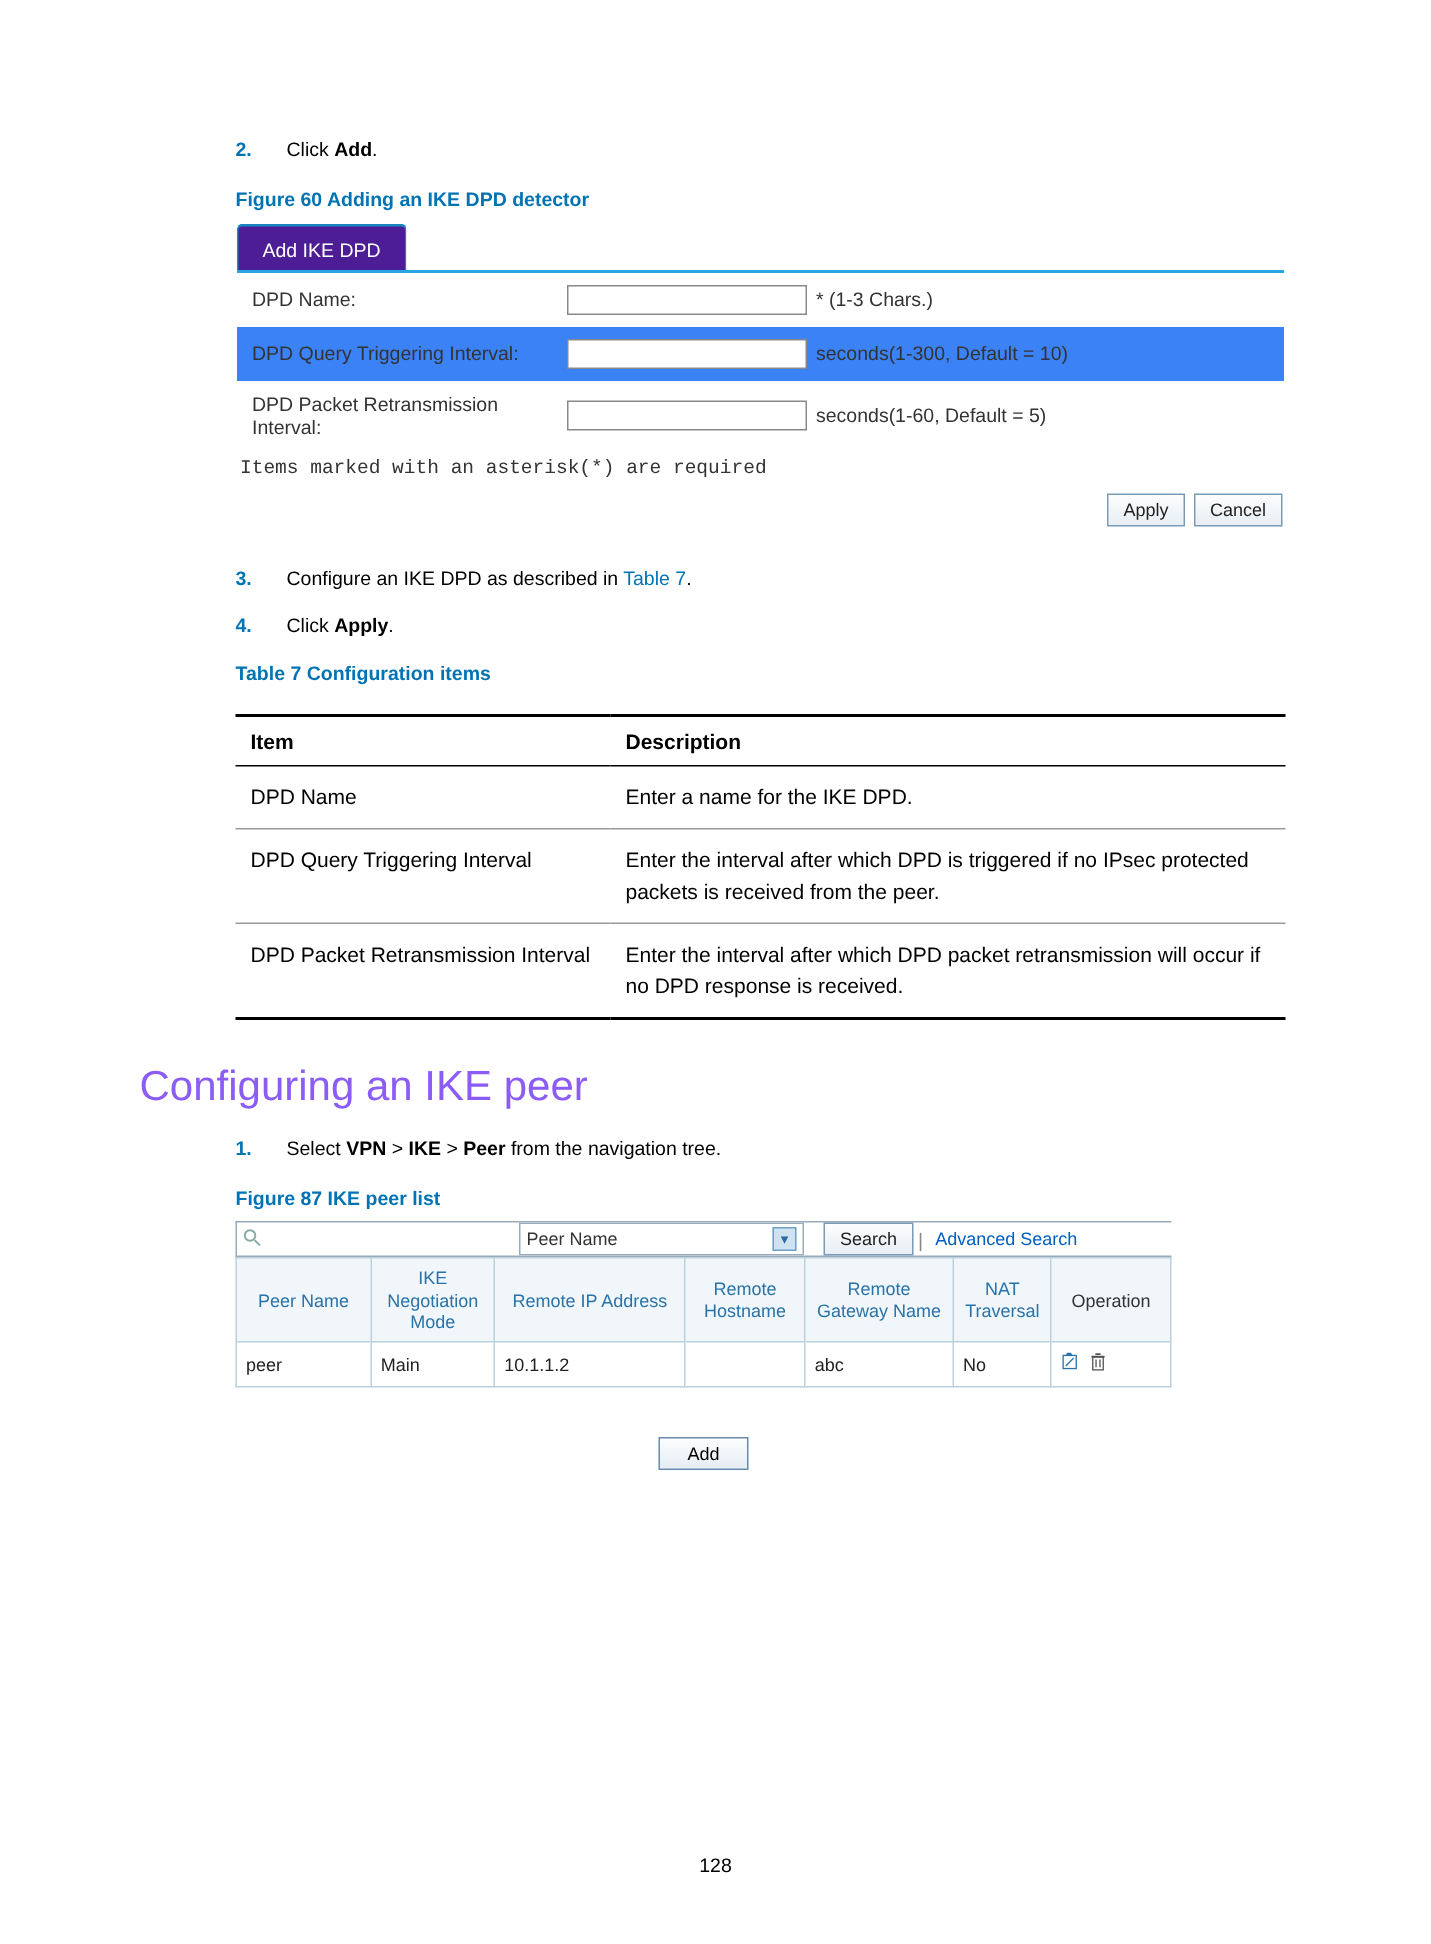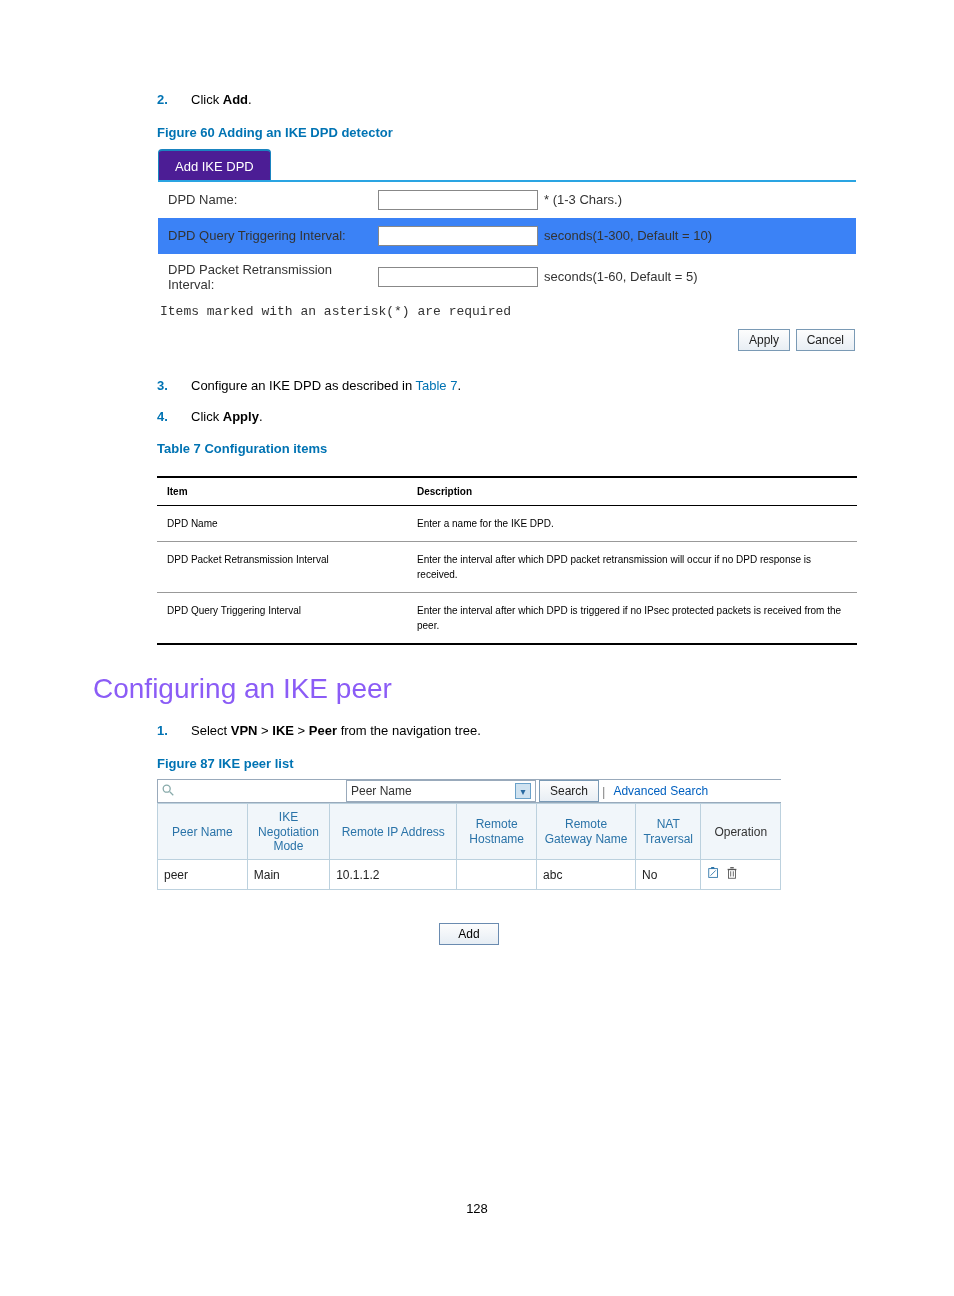--- a/index.html
+++ b/index.html
@@ -62,21 +62,21 @@
   
   .link { color: #0073b3; }
 
   
   .cfg-table {
     width: 700px;
     border-collapse: collapse;
     margin-left: 64px;
     margin-top: 20px;
     margin-bottom: 24px;
-    font-size: 10px;
+    font-size: 14px;
   }
   .cfg-table thead tr { border-top: 2px solid #000; border-bottom: 1px solid #000; }
   .cfg-table tbody tr { border-bottom: 1px solid #999; }
   .cfg-table tbody tr:last-child { border-bottom: 2px solid #000; }
   .cfg-table th { text-align: left; font-weight: bold; padding: 8px 10px; }
   .cfg-table td { padding: 10px 10px; vertical-align: top; line-height: 1.5; }
   .cfg-col1 { width: 250px; }
 
   
   h1.section {
@@ -206,26 +206,26 @@
       <th class="cfg-col1">Item</th>
       <th>Description</th>
     </tr>
   </thead>
   <tbody>
     <tr>
       <td>DPD Name</td>
       <td>Enter a name for the IKE DPD.</td>
     </tr>
     <tr>
+      <td>DPD Query Triggering Interval</td>
+      <td>Enter the interval after which DPD is triggered if no IPsec protected packets is received from the peer.</td>
+    </tr>
+    <tr>
       <td>DPD Packet Retransmission Interval</td>
       <td>Enter the interval after which DPD packet retransmission will occur if no DPD response is received.</td>
-    </tr>
-    <tr>
-      <td>DPD Query Triggering Interval</td>
-      <td>Enter the interval after which DPD is triggered if no IPsec protected packets is received from the peer.</td>
     </tr>
   </tbody>
 </table>
 
 <h1 class="section">Configuring an IKE peer</h1>
 
 <ul class="step-list">
   <li class="step-item">
     <span class="step-num">1.</span>
     <span class="step-text">
@@ -241,21 +241,21 @@
       <svg class="ico" viewBox="0 0 16 16">
           <circle cx="6.5" cy="6.5" r="4" fill="none" stroke="#8aa" stroke-width="1.5"></circle>
           <line x1="10" y1="10" x2="14" y2="14" stroke="#8aa" stroke-width="1.5"></line>
         </svg>
     </div>
     <div class="search-spacer"></div>
     <div class="search-select">
       <span>Peer Name</span>
       <span class="chevron">▾</span>
     </div>
-    <span class="btn" style="margin-left:3px;">Search</span>
+    <span class="btn" style="margin-left:13px;">Search</span>
     <span class="pipe">|</span>
     <span class="adv-link">Advanced Search</span>
   </div>
 
   <table class="grid">
     <thead>
       <tr>
         <th style="width:98px">Peer Name</th>
         <th style="width:84px">IKE Negotiation Mode</th>
         <th style="width:140px">Remote IP Address</th>

